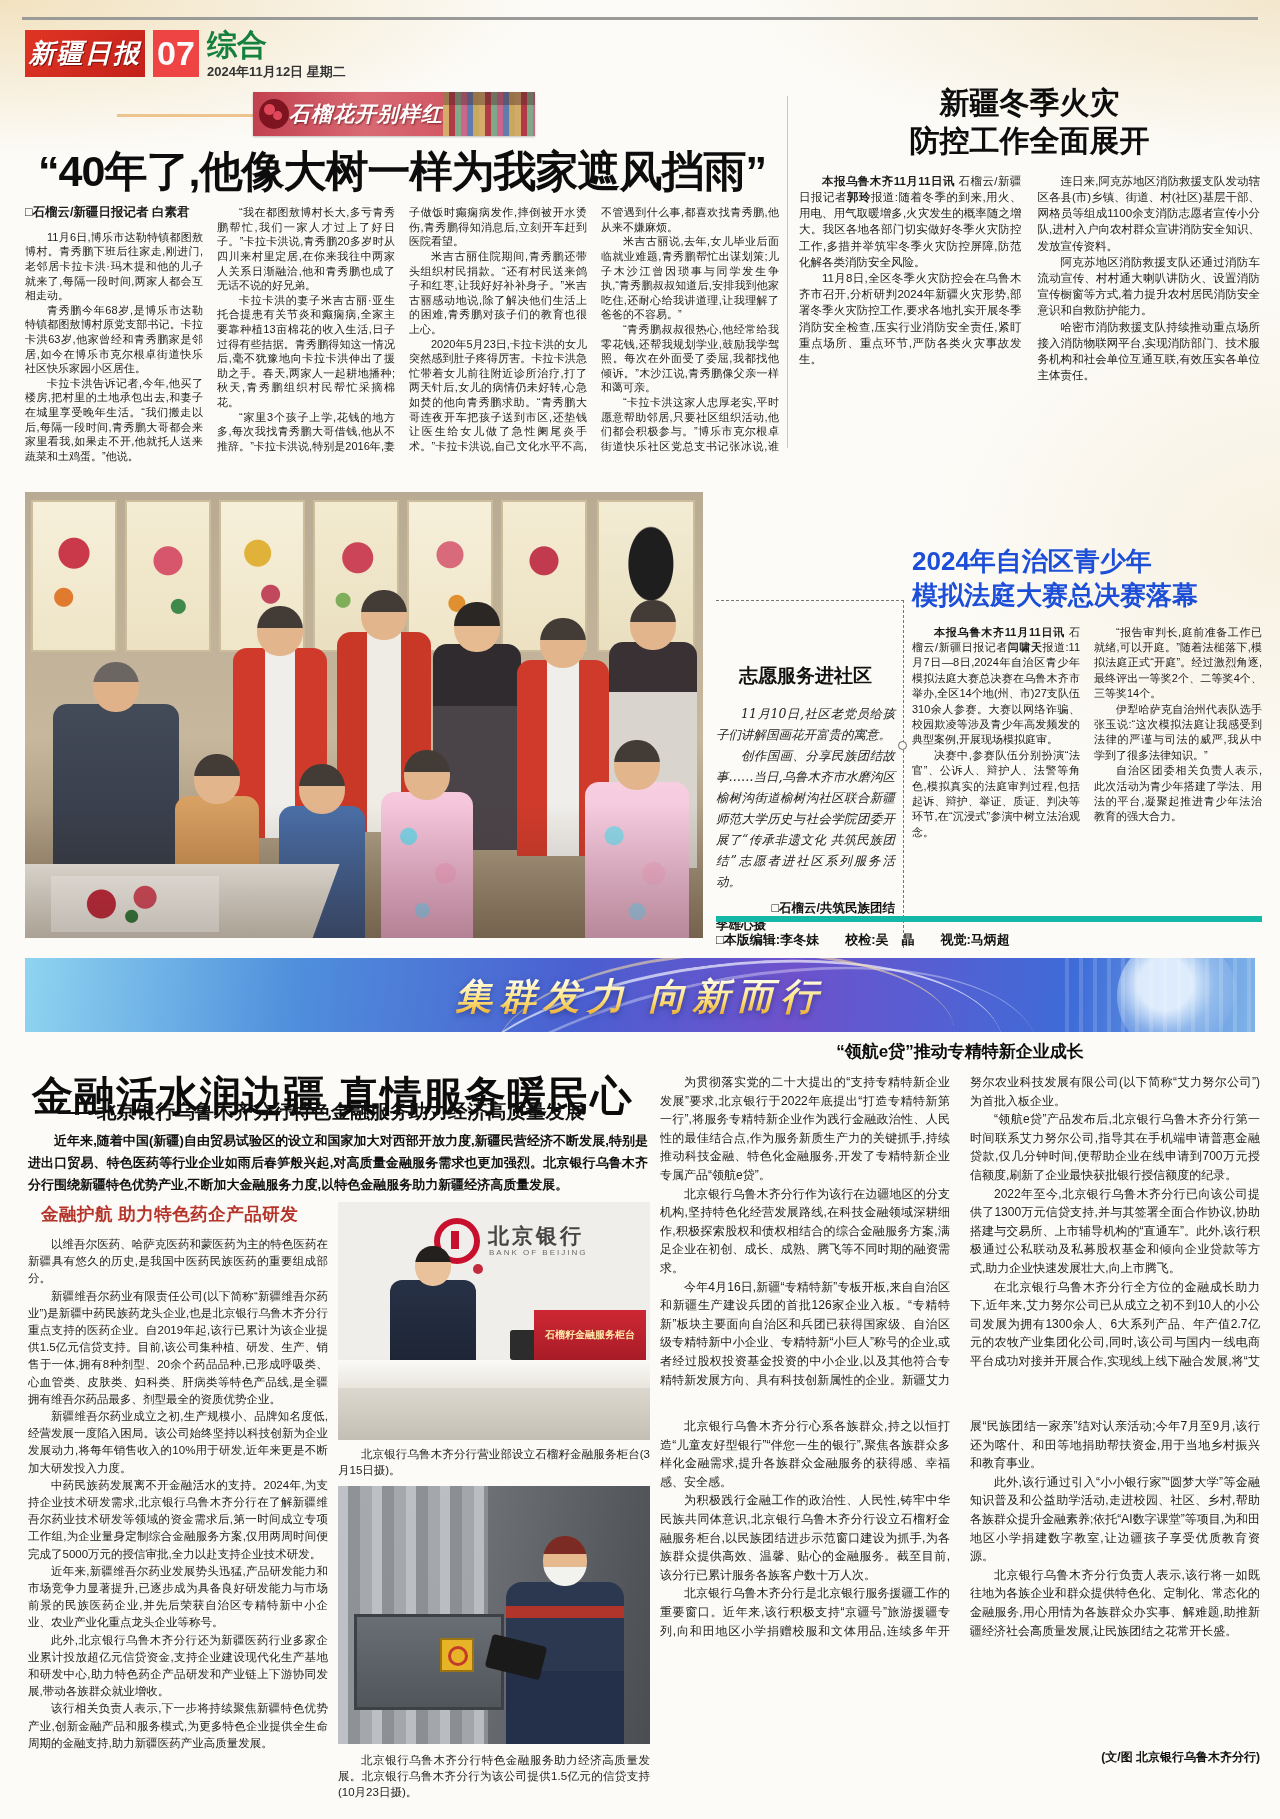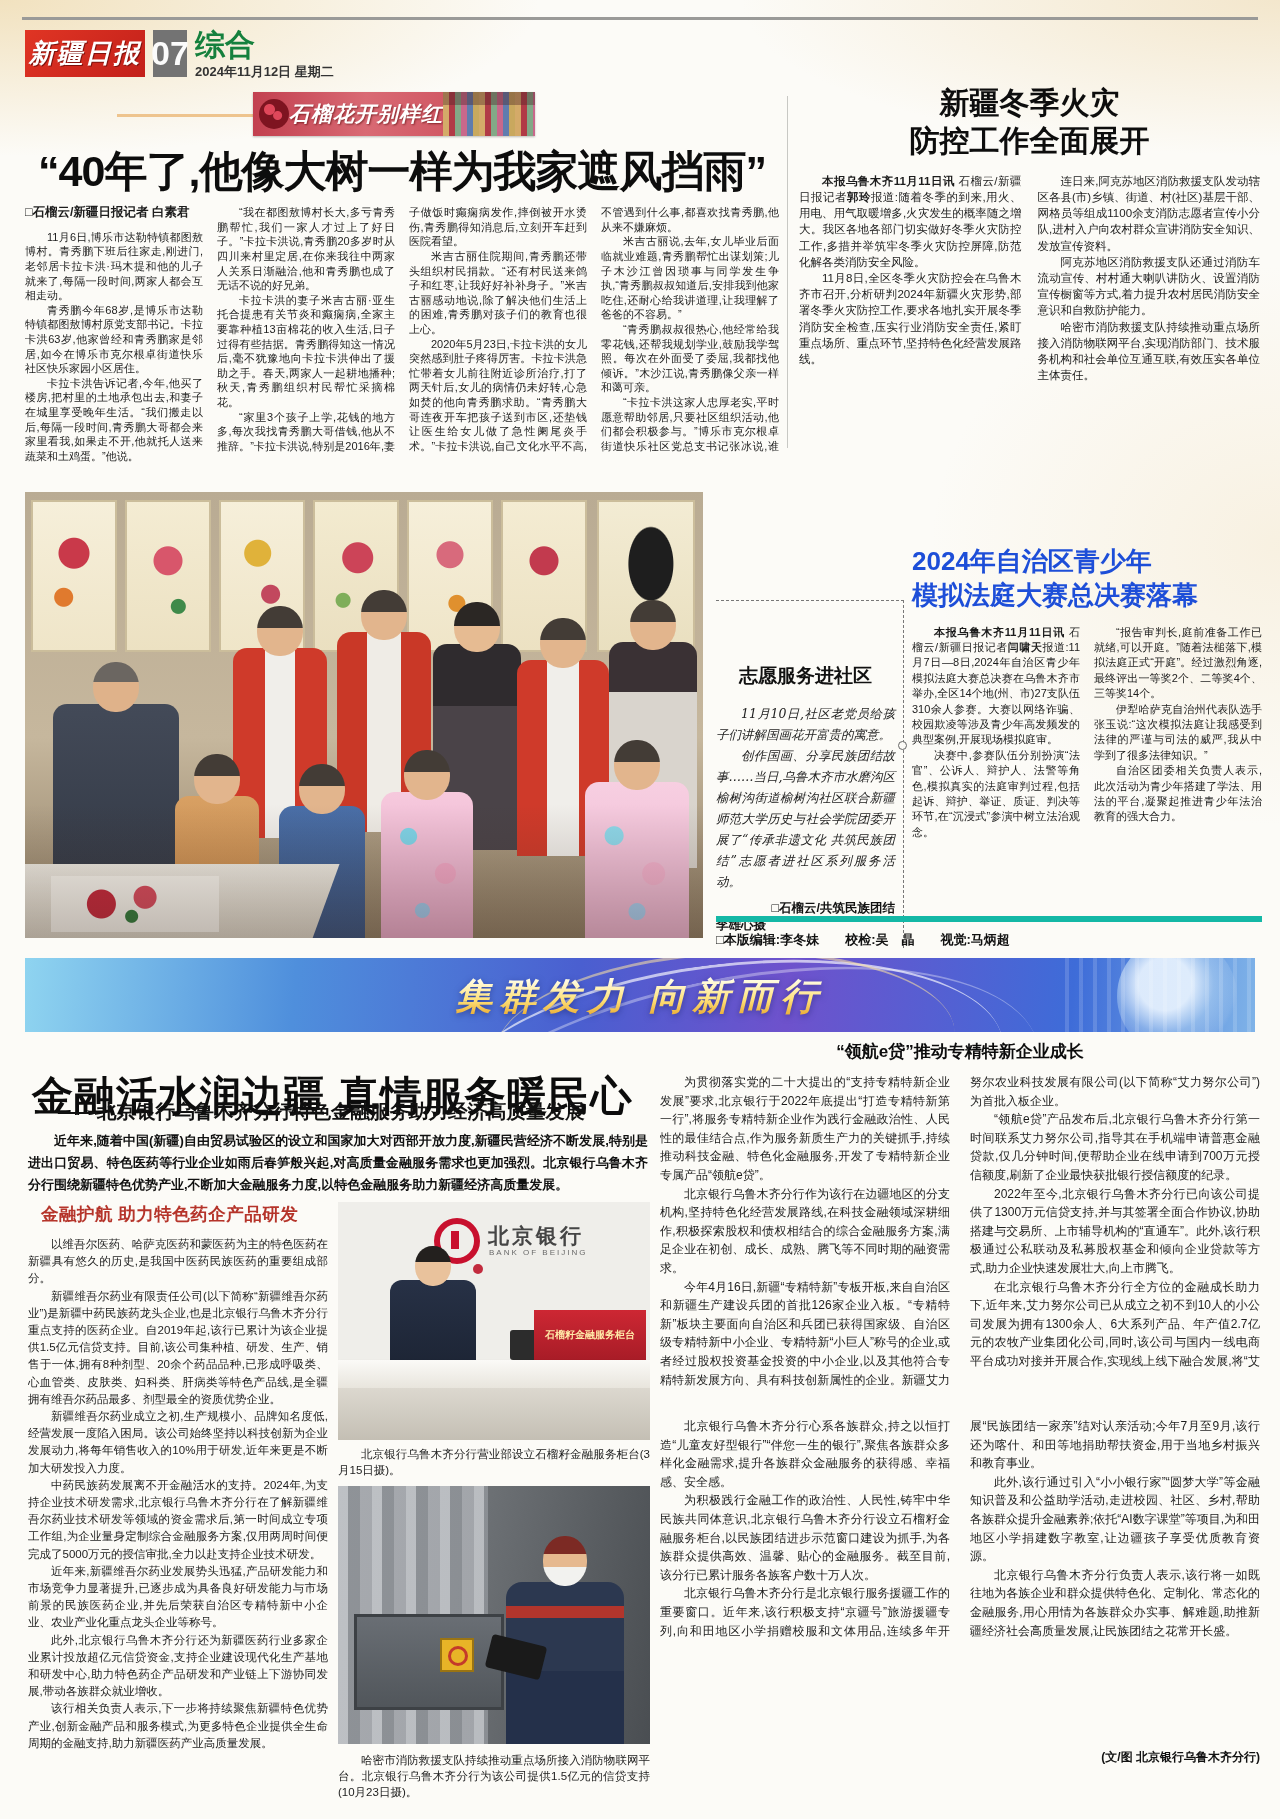--- a/index.html
+++ b/index.html
@@ -14,21 +14,21 @@
       #fcfbf7;
   }
   .page{position:relative;width:1280px;height:1819px;}
   .top-rule{position:absolute;left:22px;top:17px;width:1236px;height:3px;background:#9a9a98;}
 
   
   .masthead{position:absolute;left:25px;top:30px;display:flex;align-items:flex-start;gap:8px;}
   .mh-logo{width:120px;height:47px;background:linear-gradient(135deg,#e03524,#c3201a);color:#fff;
     font-family:"DejaVu Serif","Liberation Serif",serif;font-style:italic;font-weight:bold;font-size:26px;
     display:flex;align-items:center;justify-content:center;letter-spacing:2px;text-shadow:1px 1px 0 #7d120d;}
-  .mh-num{width:34px;height:47px;background:#737373;color:#fbfbfb;font-size:34px;font-weight:bold;
+  .mh-num{width:46px;height:47px;background:#ef4444;color:#fbfbfb;font-size:34px;font-weight:bold;
     display:flex;align-items:center;justify-content:center;}
   .mh-section{font-size:30px;font-weight:900;color:#15803d;line-height:30px;}
   .mh-date{font-size:13px;font-weight:bold;color:#333;margin-top:3px;}
 
   
   .main-story{position:absolute;left:25px;top:90px;width:754px;}
   .banner-row{position:relative;height:50px;}
   .orange-line{position:absolute;left:92px;top:24px;width:138px;height:3px;background:#eec48e;}
   .red-banner{position:absolute;left:228px;top:2px;width:282px;height:44px;
     background:linear-gradient(90deg,#c2404f,#d96a74 40%,#c84553);
@@ -227,21 +227,21 @@
         <p>“卡拉卡洪这家人忠厚老实,平时愿意帮助邻居,只要社区组织活动,他们都会积极参与。”博乐市克尔根卓街道快乐社区党总支书记张冰说,谁家水龙头坏了,哪位孤寡老人需要买药,卡拉卡洪一家人都会帮忙。</p>
       </div>
   </section>
 
   <div class="v-rule"></div>
 
   <section class="fire">
     <h2><span>新疆冬季火灾</span><br><span>防控工作全面展开</span></h2>
     <div class="art-cols">
       <p class="lead"><b>本报乌鲁木齐11月11日讯</b> <span>石榴云/新疆日报记者</span><b>郭玲</b><span>报道:随着冬季的到来,用火、用电、用气取暖增多,火灾发生的概率随之增大。我区各地各部门切实做好冬季火灾防控工作,多措并举筑牢冬季火灾防控屏障,防范化解各类消防安全风险。</span></p>
-    <p>11月8日,全区冬季火灾防控会在乌鲁木齐市召开,分析研判2024年新疆火灾形势,部署冬季火灾防控工作,要求各地扎实开展冬季消防安全检查,压实行业消防安全责任,紧盯重点场所、重点环节,坚持特色化经营发展路线。</p>
+    <p>11月8日,全区冬季火灾防控会在乌鲁木齐市召开,分析研判2024年新疆火灾形势,部署冬季火灾防控工作,要求各地扎实开展冬季消防安全检查,压实行业消防安全责任,紧盯重点场所、重点环节,严防各类火灾事故发生。</p>
         <p>连日来,阿克苏地区消防救援支队发动辖区各县(市)乡镇、街道、村(社区)基层干部、网格员等组成1100余支消防志愿者宣传小分队,进村入户向农村群众宣讲消防安全知识、发放宣传资料。</p>
         <p>阿克苏地区消防救援支队还通过消防车流动宣传、村村通大喇叭讲防火、设置消防宣传橱窗等方式,着力提升农村居民消防安全意识和自救防护能力。</p>
         <p>哈密市消防救援支队持续推动重点场所接入消防物联网平台,实现消防部门、技术服务机构和社会单位互通互联,有效压实各单位主体责任。</p>
       </div>
   </section>
 
   <div class="photo-main">
     <div class="ph po po1"></div>
     <div class="ph po po2"></div>
     <div class="ph po po3"></div>
@@ -332,21 +332,21 @@
   </div>
 
   <div class="photo-factory">
     <div class="pipes"></div>
     <div class="machine"></div>
     <div class="ysign"></div>
     <div class="worker"></div>
     <div class="wstripe"></div>
   </div>
   <div class="fin-cap2">
-    <p>哈密市消防救援支队持续推动重点场所接入消防物联网平台。北京银行乌鲁木齐分行为该公司提供1.5亿元的信贷支持(10月23日摄)。</p>
+    <p>北京银行乌鲁木齐分行特色金融服务助力经济高质量发展。北京银行乌鲁木齐分行为该公司提供1.5亿元的信贷支持(10月23日摄)。</p>
   </div>
 
   <section class="fin-right">
     <h3>“领航e贷”推动专精特新企业成长</h3>
     <div class="cols cols-a">
         <p>为贯彻落实党的二十大提出的“支持专精特新企业发展”要求,北京银行于2022年底提出“打造专精特新第一行”,将服务专精特新企业作为践行金融政治性、人民性的最佳结合点,作为服务新质生产力的关键抓手,持续推动科技金融、特色化金融服务,开发了专精特新企业专属产品“领航e贷”。</p>
         <p>北京银行乌鲁木齐分行作为该行在边疆地区的分支机构,坚持特色化经营发展路线,在科技金融领域深耕细作,积极探索股权和债权相结合的综合金融服务方案,满足企业在初创、成长、成熟、腾飞等不同时期的融资需求。</p>
         <p>今年4月16日,新疆“专精特新”专板开板,来自自治区和新疆生产建设兵团的首批126家企业入板。“专精特新”板块主要面向自治区和兵团已获得国家级、自治区级专精特新中小企业、专精特新“小巨人”称号的企业,或者经过股权投资基金投资的中小企业,以及其他符合专精特新发展方向、具有科技创新属性的企业。新疆艾力努尔农业科技发展有限公司(以下简称“艾力努尔公司”)为首批入板企业。</p>
         <p>“领航e贷”产品发布后,北京银行乌鲁木齐分行第一时间联系艾力努尔公司,指导其在手机端申请普惠金融贷款,仅几分钟时间,便帮助企业在线申请到700万元授信额度,刷新了企业最快获批银行授信额度的纪录。</p>
         <p>2022年至今,北京银行乌鲁木齐分行已向该公司提供了1300万元信贷支持,并与其签署全面合作协议,协助搭建与交易所、上市辅导机构的“直通车”。此外,该行积极通过公私联动及私募股权基金和倾向企业贷款等方式,助力企业快速发展壮大,向上市腾飞。</p>

